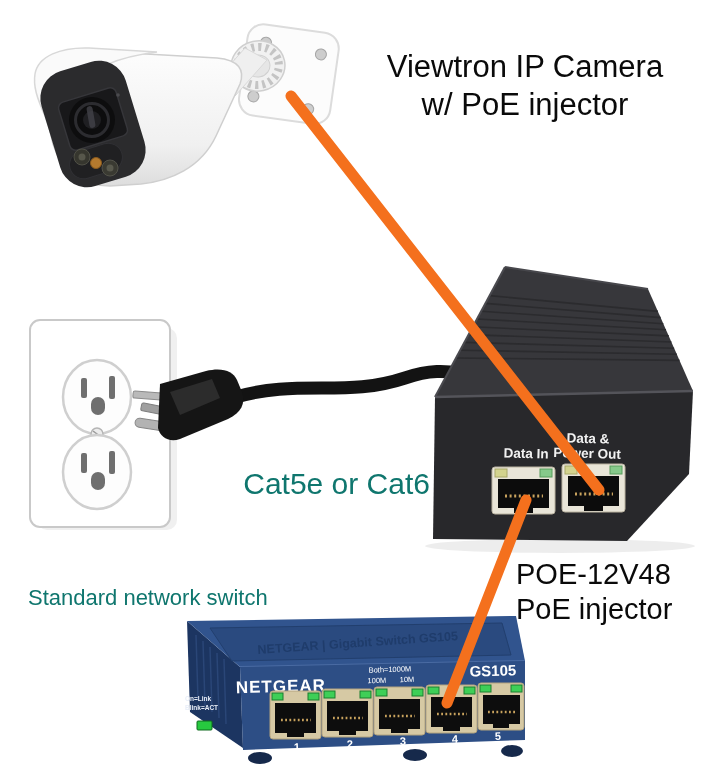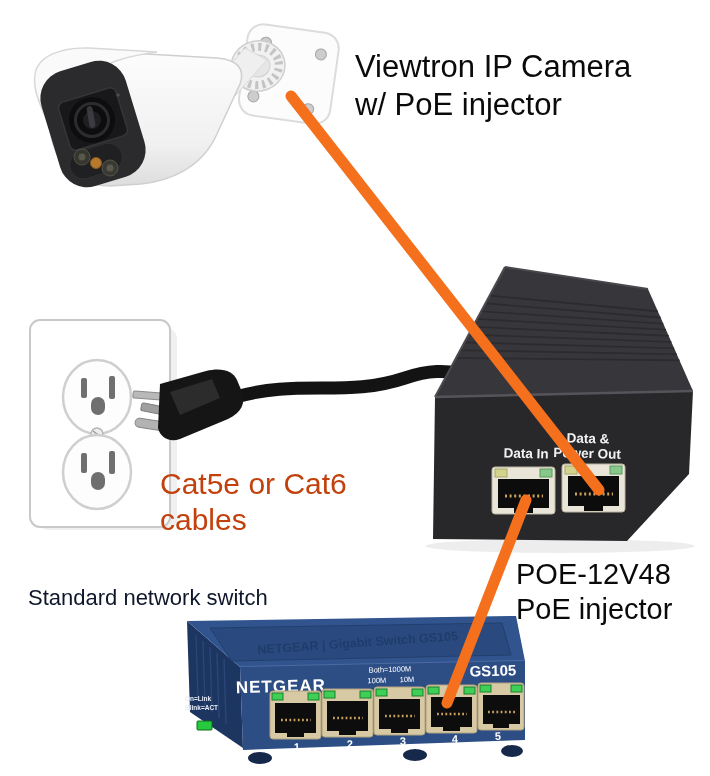--- a/index.html
+++ b/index.html
@@ -1,23 +1,23 @@
 <!DOCTYPE html>
 <html><head>
 <meta charset="utf-8">
 <style>
   html,body{margin:0;padding:0;background:#ffffff;}
   .canvas{position:relative;width:710px;height:776px;background:#ffffff;overflow:hidden;
           font-family:"Liberation Sans",sans-serif;}
   .abs{position:absolute;}
   .caption{color:#0b0b0b;}
-  .title-block{left:355px;top:48px;width:340px;font-size:31px;line-height:38px;color:#0a0a0a;}
-  .cat-block{left:160px;top:466px;width:270px;text-align:left;font-size:30px;line-height:36px;color:#c2410c;}
+  .title-block{left:355px;top:48px;width:340px;text-align:center;font-size:31px;line-height:38px;color:#0a0a0a;}
+  .cat-block{left:160px;top:466px;width:270px;text-align:right;font-size:30px;line-height:36px;color:#0f766e;}
   .inj-block{left:516px;top:557px;width:200px;text-align:left;font-size:29px;line-height:35px;color:#0a0a0a;}
-  .switch-caption{left:28px;top:585px;font-size:22px;color:#0f172a;}
+  .switch-caption{left:28px;top:585px;font-size:22px;color:#0f766e;}
   svg{display:block;}
   text{font-family:"Liberation Sans",sans-serif;}
 </style>
 </head>
 <body>
 
 <div class="canvas">
 
   <svg class="abs" style="left:25px;top:312px;" width="155" height="220" viewBox="0 0 155 220">
     <rect x="12" y="16" width="140" height="202" rx="10" fill="rgba(0,0,0,0.06)"></rect>
@@ -221,21 +221,20 @@
     <line x1="526" y1="500" x2="447" y2="703" stroke="#f4701d" stroke-width="11" stroke-linecap="round"></line>
   </svg>
 
   <div class="abs title-block">
     <div>Viewtron IP Camera</div>
     <div>w/ PoE injector</div>
   </div>
 
   <div class="abs cat-block">
     <div>Cat5e or Cat6</div>
-    <div>cables</div>
   </div>
 
   <div class="abs inj-block">
     <div>POE-12V48</div>
     <div>PoE injector</div>
   </div>
 
   <div class="abs switch-caption caption">Standard network switch</div>
 
 </div>

